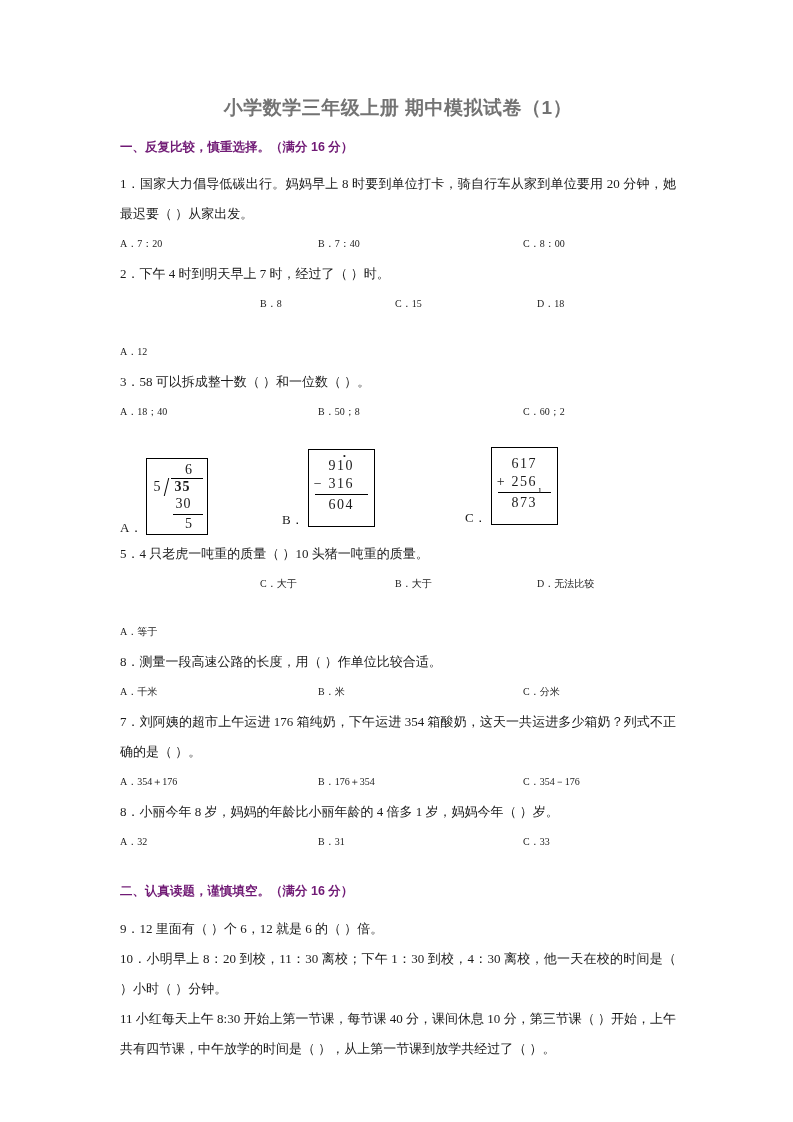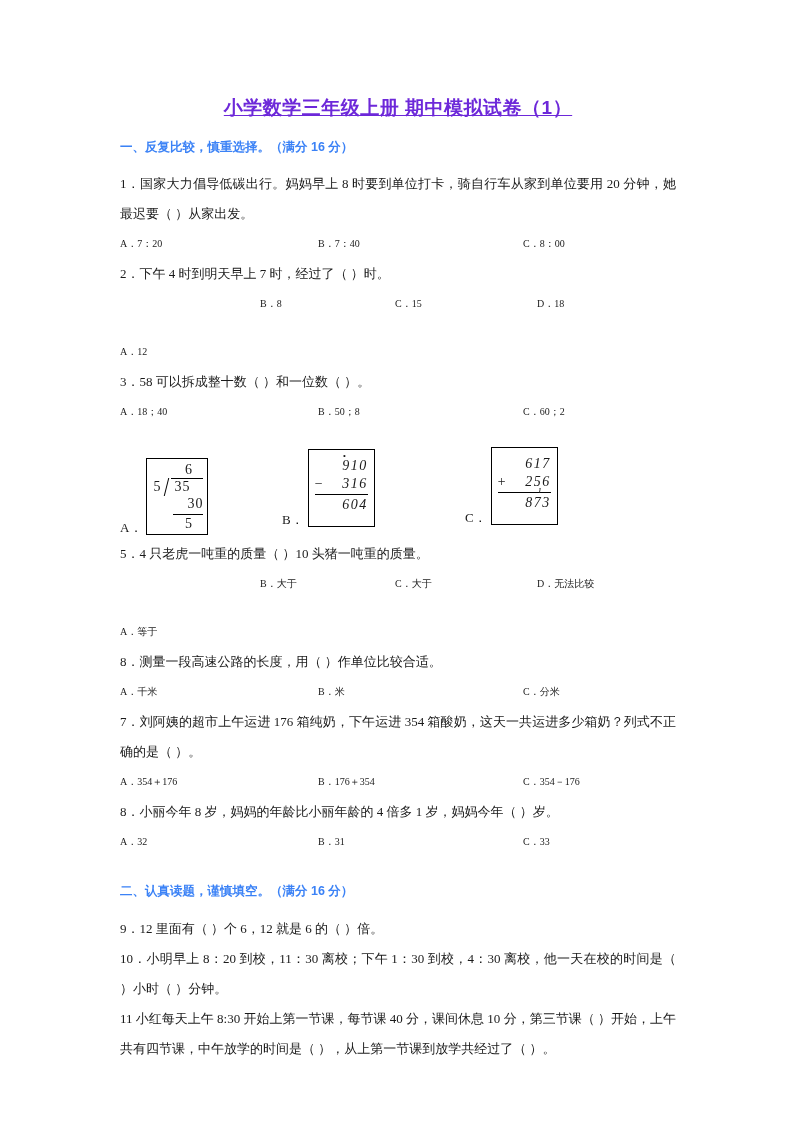--- a/index.html
+++ b/index.html
@@ -33,21 +33,21 @@
     letter-spacing: 0.5px;
     margin: 0 0 18px 0;
     line-height: 1.3;
   }
 
   
   .section-heading {
     font-family: "Liberation Sans", "DejaVu Sans", sans-serif;
     font-size: 12.5px;
     font-weight: bold;
-    color: #3b82f6;
+    color: #701a75;
     margin: 0 0 13px 0;
     line-height: 1.4;
   }
   .section-heading.spaced { margin-top: 26px; }
 
   
   .q {
     font-size: 13px;
     line-height: 30px;
     margin: 0;
@@ -144,24 +144,25 @@
     border-top-left-radius: 0 0;
     transform: skewX(-14deg);
   }
   .div-dividend {
     position: absolute;
     left: 27px;
     top: 20px;
     font-size: 14px;
     line-height: 16px;
     letter-spacing: 1px;
+    font-weight: bold;
   }
   .div-sub {
     position: absolute;
-    left: 40px;
+    left: 28px;
     top: 37px;
     font-size: 14px;
     line-height: 16px;
     letter-spacing: 1px;
   }
   .div-line2 {
     position: absolute;
     left: 26px;
     top: 55px;
     width: 30px;
@@ -181,26 +182,25 @@
   .vbox.arith-box {
     width: 67px;
     height: 78px;
     padding: 7px 6px 0 6px;
   }
   .arith {
     position: relative;
     font-size: 14px;
   }
   .arith-line1, .arith-line2, .arith-line3 {
-    text-align: right;
+    text-align: center;
     line-height: 18px;
     letter-spacing: 1.5px;
     white-space: nowrap;
     position: relative;
-    font-style: italic;
   }
   .arith-op {
     position: absolute;
     left: -1px;
     font-size: 14px;
     line-height: 18px;
   }
   .arith-rule {
     border-top: 1.1px solid #000;
     margin: 1px 0 1px 0;
@@ -216,21 +216,21 @@
     font-size: 10px;
     line-height: 8px;
   }
 </style>
 </head>
 <body>
 
 <div class="page">
   <div class="content">
 
-    <h1 class="doc-title" style="color: #6d28d9; text-decoration: underline;">小学数学三年级上册 期中模拟试卷（1）</h1>
+    <h1 class="doc-title" style="color: #737373;">小学数学三年级上册 期中模拟试卷（1）</h1>
 
     <div class="section-heading">一、反复比较，慎重选择。（满分 16 分）</div>
 
     <p class="q">1．国家大力倡导低碳出行。妈妈早上 8 时要到单位打卡，骑自行车从家到单位要用 20 分钟，她最迟要（          ）从家出发。</p>
     <div class="opts c3">
       <span class="opt">A．7：20</span>
       <span class="opt">B．7：40</span>
       <span class="opt">C．8：00</span>
     </div>
 
@@ -298,22 +298,22 @@
             <div class="arith-line3">873</div>
           </div>
         </div>
       </div>
 
     </div>
 
     <p class="q">5．4 只老虎一吨重的质量（          ）10 头猪一吨重的质量。</p>
     <div class="opts c4">
       <span class="opt">A．等于</span>
+      <span class="opt">C．大于</span>
       <span class="opt">B．大于</span>
-      <span class="opt">C．大于</span>
       <span class="opt">D．无法比较</span>
     </div>
 
     <p class="q">8．测量一段高速公路的长度，用（          ）作单位比较合适。</p>
     <div class="opts c3">
       <span class="opt">A．千米</span>
       <span class="opt">B．米</span>
       <span class="opt">C．分米</span>
     </div>
 

